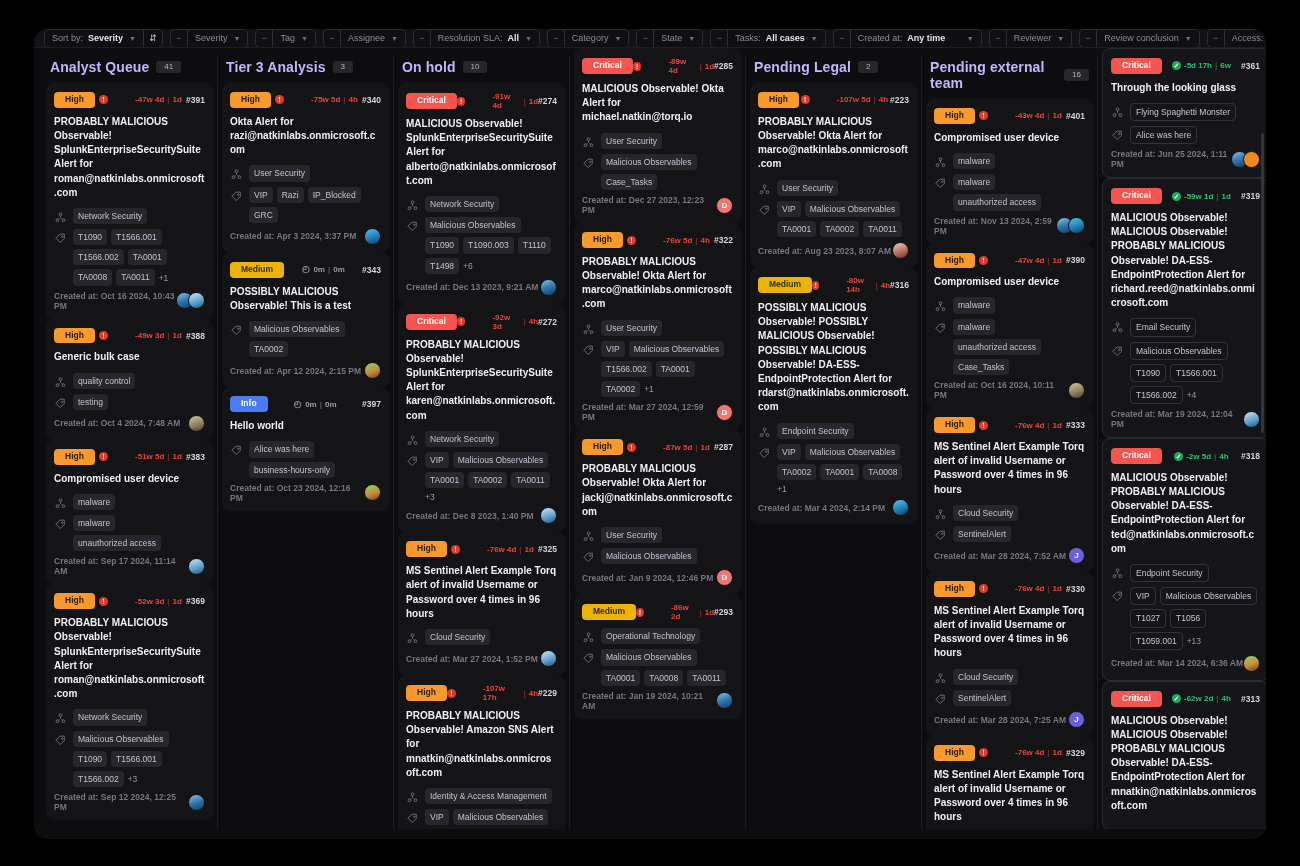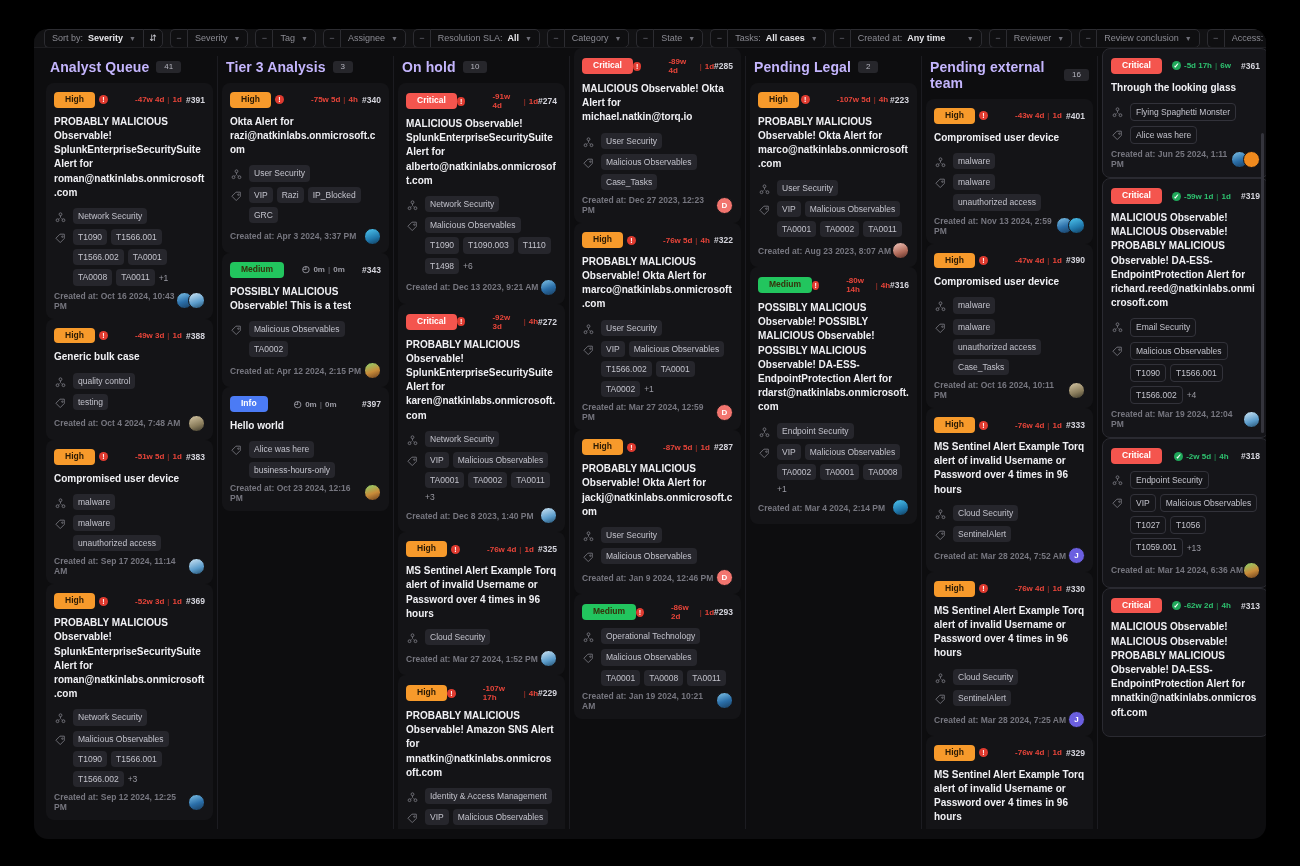--- a/index.html
+++ b/index.html
@@ -100,21 +100,21 @@
     flex: 0 0 auto;
   }
   .card.outline { background: #151519; border: 1px solid #2a2a31; }
   .card-top { display: flex; align-items: center; justify-content: space-between; margin-bottom: 7px; }
   .sev {
     font-size: 8.5px; font-weight: bold; color: #16161a;
     border-radius: 4px; padding: 3px 11px; line-height: 1.15;
   }
   .sev.critical { background: #f4554e; color: #fff; }
   .sev.high { background: #f79a2b; color: #2a1a05; }
-  .sev.medium { background: #22c55e; color: #36300a; }
+  .sev.medium { background: #eab308; color: #36300a; }
   .sev.info { background: #4b7bf5; color: #fff; }
   .sla { display: flex; align-items: center; gap: 3px; font-size: 8px; font-weight: bold; }
   .sla .dot {
     width: 9px; height: 9px; border-radius: 50%;
     display: inline-flex; align-items: center; justify-content: center;
     font-size: 7px; color: #fff; line-height: 1;
   }
   .sla.over .dot { background: #e03b30; }
   .sla.ok .dot { background: #1fa85a; }
   .sla.idle .dot { background: transparent; color: #8d8d96; font-size: 9px; }
@@ -1249,20 +1249,21 @@
             <div class="card-top">
               <span class="sev critical">Critical</span>
               <span class="sla ok">
                 <span class="dot">✓</span>
                 <span class="t1">-2w 5d</span>
                 <span class="sep">|</span>
                 <span class="t2">4h</span>
               </span>
               <span class="cid">#318</span>
             </div>
+            <div class="card-title">MALICIOUS Observable! PROBABLY MALICIOUS Observable! DA-ESS-EndpointProtection Alert for ted@natkinlabs.onmicrosoft.com</div>
             <div class="meta-row">
               <span class="meta-icon"><svg viewBox="0 0 24 24" fill="none" stroke="#9a9aa3" stroke-width="1.6">
                   <circle cx="12" cy="6" r="2.6"></circle>
                   <circle cx="6.5" cy="17" r="2.6"></circle>
                   <circle cx="17.5" cy="17" r="2.6"></circle>
                   <path d="M12 8.6v3.8M10 13.5l-2 2M14 13.5l2 2"></path>
                 </svg></span>
               <span class="chips">
                 <span class="chip">Endpoint Security</span>
               </span>

